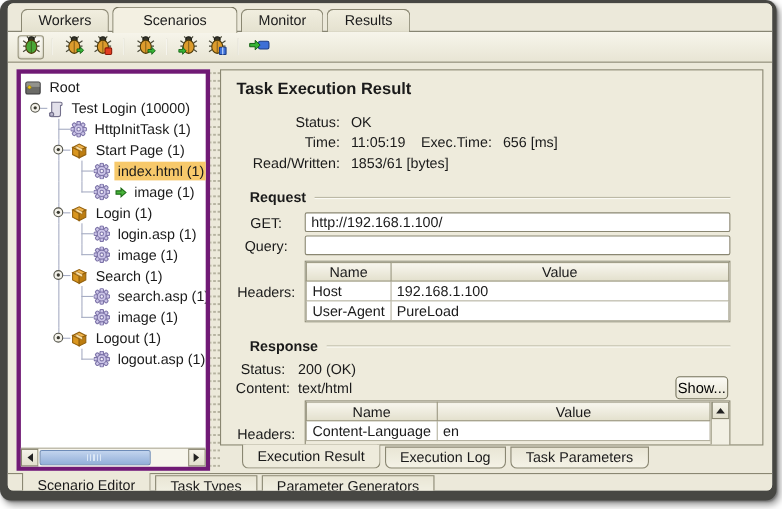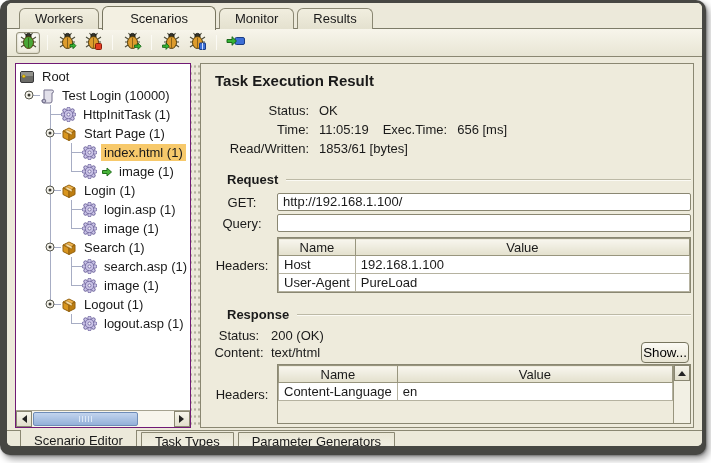--- a/index.html
+++ b/index.html
@@ -25,21 +25,21 @@
   .toolbar { height:28px; background:linear-gradient(#f7f5eb,#e8e5d4); border-bottom:1px solid #8a8772;
     display:flex; align-items:center; padding:0 8px; }
   .tool-btn { width:24px; height:22px; display:flex; align-items:center; justify-content:center;
     background:transparent; border:1px solid transparent; border-radius:3px; margin:0 1px; }
   .tool-btn.pressed { border:1px solid #98957e; background:linear-gradient(#fdfcf8,#eeebdc);
     box-shadow:inset 0 0 2px rgba(120,115,90,.45); }
   .tool-sep { width:1px; height:15px; background:#c6c3b0; border-right:1px solid #fbfaf4; margin:0 6px; }
 
   
   .main { flex:1; display:flex; padding:6px 8px 2px 8px; min-height:0; }
-  .tree-panel { width:176px; background:#ffffff; border:1px solid #701a75; display:flex;
+  .tree-panel { width:176px; background:#ffffff; border:4px solid #701a75; display:flex;
     flex-direction:column; min-height:0;justify-content:space-between; }
   .tree-body { flex:1; overflow:hidden; padding:3px 1px 0 3px; }
   .tree-row { display:flex; align-items:center; height:19px; white-space:nowrap; }
   .guide-cell { width:21px; height:19px; position:relative; flex:0 0 auto; }
   .gv  { position:absolute; left:10px; top:0; bottom:0; width:1px; background:#a7adc4; }
   .gvh { position:absolute; left:10px; top:0; height:10px; width:1px; background:#a7adc4; }
   .gh  { position:absolute; left:10px; top:9px; right:0; height:1px; background:#a7adc4; }
   .handle { position:absolute; left:4px; top:3px; z-index:2; }
   .tree-icon { flex:0 0 auto; margin-right:4px; display:flex; align-items:center; }
   .row-arrow { flex:0 0 auto; margin-right:3px; display:flex; align-items:center; }
@@ -57,21 +57,21 @@
     background:repeating-linear-gradient(90deg,#dce8f6 0 1px,transparent 1px 3px); }
   .tri-l { width:0; height:0; border:4px solid transparent; border-right:5px solid #222; margin-left:-3px;}
   .tri-r { width:0; height:0; border:4px solid transparent; border-left:5px solid #222; margin-right:-3px;}
   .tri-u { width:0; height:0; border:4px solid transparent; border-bottom:5px solid #222; margin-top:-3px;}
 
   .divider { width:9px; background-image:radial-gradient(circle,#b5b2a0 1px,transparent 1.3px);
     background-size:4px 7px; background-position:2px 70px; }
 
   
   .right-col { flex:1; display:flex; flex-direction:column; min-width:0; }
-  .detail { flex:1; border:1px solid #8a8772; background:#eeebdc; padding:8px 2px 2px 12px;
+  .detail { flex:1; border:1px solid #8a8772; background:#eeebdc; padding:8px 29px 2px 12px;
     overflow:hidden; position:relative; z-index:1; }
   .detail-title { font-weight:bold; font-size:15px; margin:0 0 12px 2px; }
   .sum-row { display:flex; height:19px; align-items:center; }
   .sum-label { width:96px; text-align:right; flex:0 0 auto; }
   .sum-val { margin-left:10px; }
   .sum-extra { margin-left:14px; }
 
   .section-head { display:flex; align-items:center; margin:14px 0 6px 14px; }
   .section-title { font-weight:bold; margin-right:8px; }
   .section-rule { flex:1; height:2px; border-top:1px solid #bcb9a6; border-bottom:1px solid #fbfaf4; }
@@ -600,20 +600,25 @@
               <div class="vscroll">
                 <div class="sb-btn">
                     <span class="tri-u"></span>
                   </div>
 
               </div>
             </div>
           </div>
         </div>
 
+        <div class="tabstrip-bottom inner-tabs" id="inner-tabs">
+            <div class="tab bottom selected">Execution Result</div>
+            <div class="tab bottom">Execution Log</div>
+            <div class="tab bottom">Task Parameters</div>
+          </div>
       </div>
     </div>
 
     <div class="tabstrip-bottom outer-tabs" id="outer-tabs">
         <div class="tab bottom selected">Scenario Editor</div>
         <div class="tab bottom">Task Types</div>
         <div class="tab bottom">Parameter Generators</div>
       </div>
   </div>
 </div>

